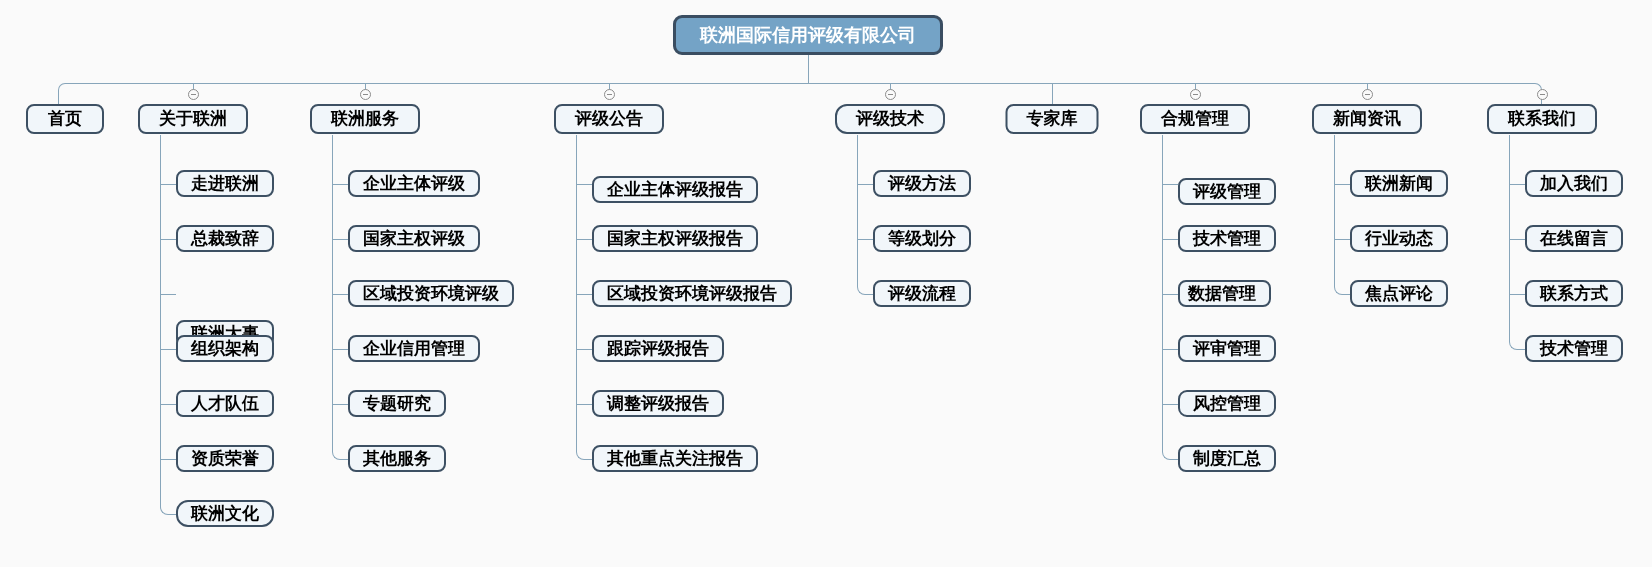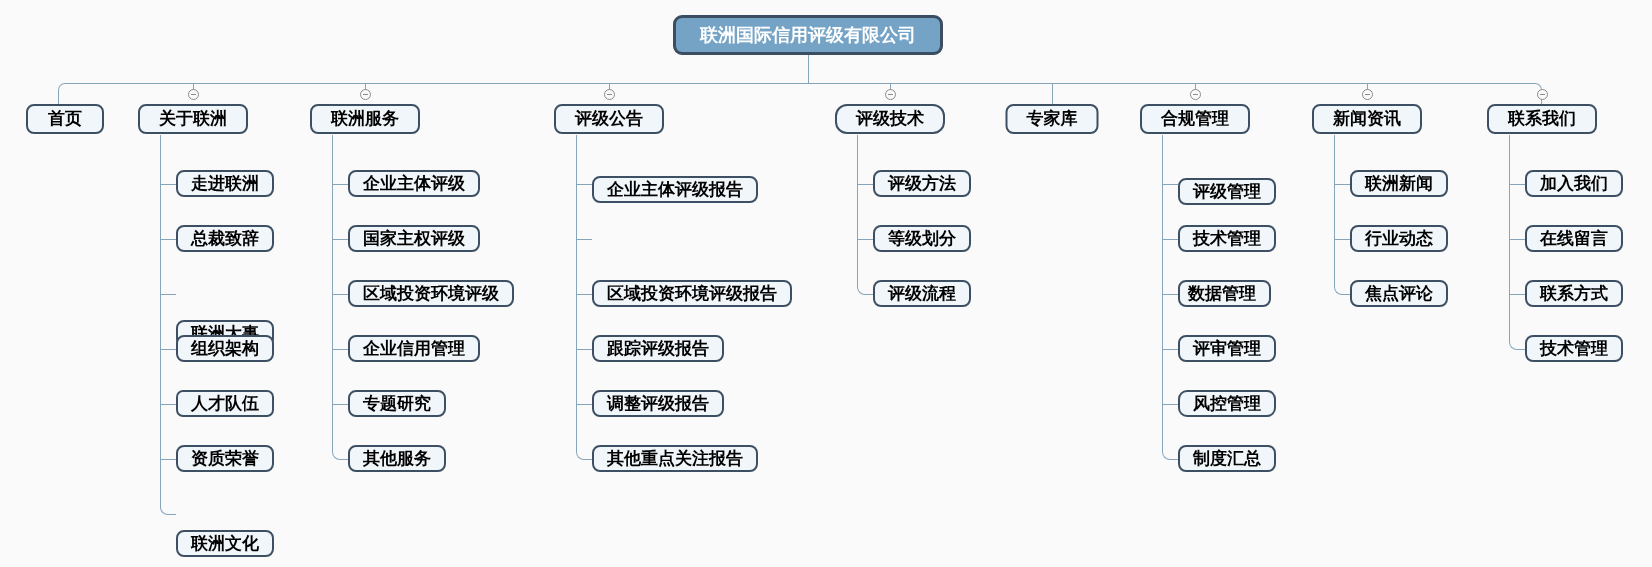--- a/index.html
+++ b/index.html
@@ -91,21 +91,21 @@
     <div class="hline" style="left: 160px; top: 239px; width: 16px; height: 1px;"></div>
     <div class="node leaf" style="left: 176px; top: 225px;">总裁致辞</div>
     <div class="hline" style="left: 160px; top: 294px; width: 16px; height: 1px;"></div>
     <div class="node leaf" style="left: 176px; top: 280px; margin-top: 40px;">联洲大事</div>
     <div class="hline" style="left: 160px; top: 349px; width: 16px; height: 1px;"></div>
     <div class="node leaf" style="left: 176px; top: 335px;">组织架构</div>
     <div class="hline" style="left: 160px; top: 404px; width: 16px; height: 1px;"></div>
     <div class="node leaf" style="left: 176px; top: 390px; border-radius: 7px;">人才队伍</div>
     <div class="hline" style="left: 160px; top: 459px; width: 16px; height: 1px;"></div>
     <div class="node leaf" style="left: 176px; top: 445px;">资质荣誉</div>
-    <div class="node leaf" style="left: 176px; top: 530px;">联洲文化</div>
+    <div class="node leaf" style="left: 176px; top: 500px; border-radius: 12px;">联洲文化</div>
     <div class="vline" style="left: 365px; top: 84px; width: 1px; height: 6px;"></div>
     <div class="toggle" style="left: 359.5px; top: 89px;">
       <i></i>
     </div>
     <div class="node branch" style="left: 365px; top: 104px;">联洲服务</div>
     <div class="vline" style="left: 332px; top: 135px; width: 1px; height: 316px;"></div>
     <div class="elbow" style="left: 332px; top: 451px; width: 16px; height: 9px;"></div>
     <div class="hline" style="left: 332px; top: 184px; width: 16px; height: 1px;"></div>
     <div class="node leaf" style="left: 348px; top: 170px;">企业主体评级</div>
     <div class="hline" style="left: 332px; top: 239px; width: 16px; height: 1px;"></div>
@@ -120,20 +120,21 @@
     <div class="vline" style="left: 609px; top: 84px; width: 1px; height: 6px;"></div>
     <div class="toggle" style="left: 603.5px; top: 89px;">
       <i></i>
     </div>
     <div class="node branch" style="left: 609px; top: 104px;">评级公告</div>
     <div class="vline" style="left: 576px; top: 135px; width: 1px; height: 316px;"></div>
     <div class="elbow" style="left: 576px; top: 451px; width: 16px; height: 9px;"></div>
     <div class="hline" style="left: 576px; top: 184px; width: 16px; height: 1px;"></div>
     <div class="node leaf" style="left: 592px; top: 176px;">企业主体评级报告</div>
     <div class="hline" style="left: 576px; top: 239px; width: 16px; height: 1px;"></div>
+    <div class="node leaf" style="left: 592px; top: 225px;">国家主权评级报告</div>
     <div class="hline" style="left: 576px; top: 294px; width: 16px; height: 1px;"></div>
     <div class="node leaf" style="left: 592px; top: 280px;">区域投资环境评级报告</div>
     <div class="hline" style="left: 576px; top: 349px; width: 16px; height: 1px;"></div>
     <div class="node leaf" style="left: 592px; top: 335px;">跟踪评级报告</div>
     <div class="hline" style="left: 576px; top: 404px; width: 16px; height: 1px;"></div>
     <div class="node leaf" style="left: 592px; top: 390px;">调整评级报告</div>
     <div class="node leaf" style="left: 592px; top: 445px;">其他重点关注报告</div>
     <div class="vline" style="left: 890px; top: 84px; width: 1px; height: 6px;"></div>
     <div class="toggle" style="left: 884.5px; top: 89px;">
       <i></i>

